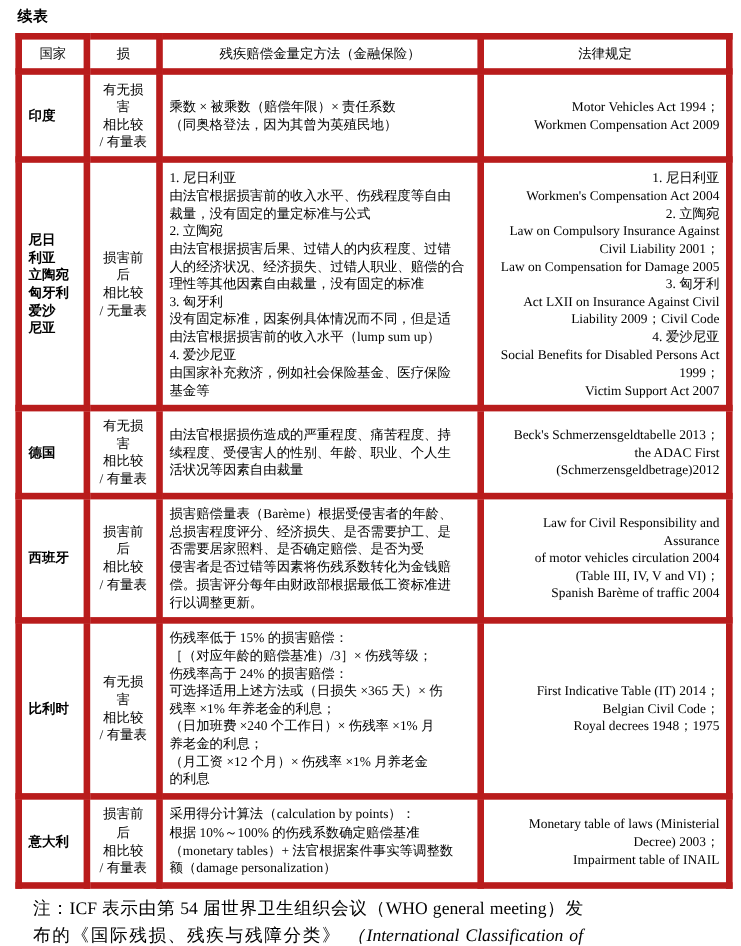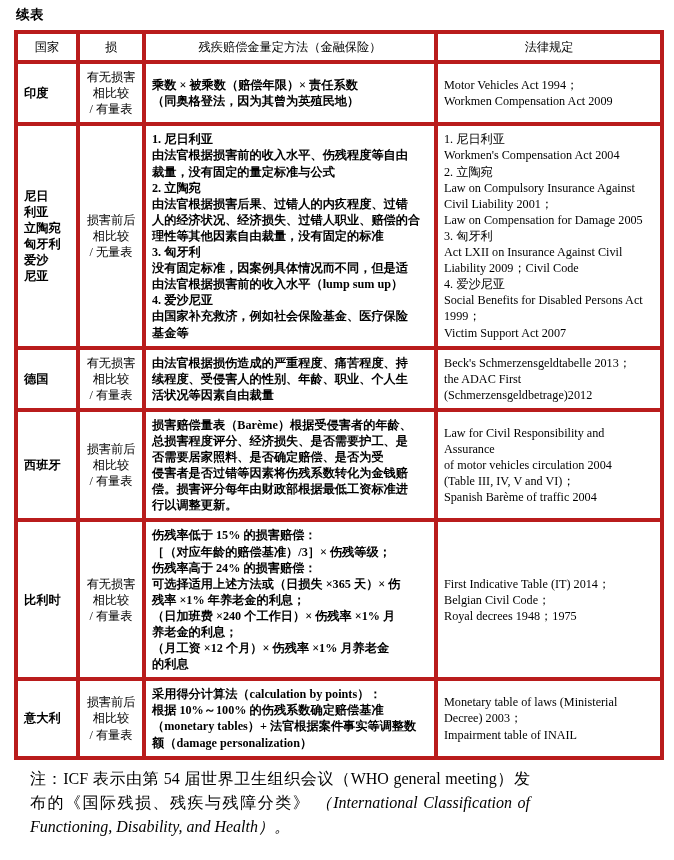--- a/index.html
+++ b/index.html
@@ -26,21 +26,21 @@
     font-weight: bold;
     margin: 0 0 6px 2px;
     letter-spacing: 0.5px;
   }
   table.main {
     border-collapse: collapse;
     width: 646px;
     table-layout: fixed;
   }
   table.main td, table.main th {
-    border: 4px solid #b91c1c;
+    border: 6px solid #b91c1c;
     vertical-align: middle;
     padding: 5px 6px;
     font-size: 12.2px;
     line-height: 1.32;
   }
   thead th {
     text-align: center;
     font-weight: normal;
     font-size: 12.6px;
     padding: 8px 4px;
@@ -57,24 +57,23 @@
   }
   td.def {
     text-align: center;
     vertical-align: middle;
     font-size: 11.6px;
     line-height: 1.45;
   }
   td.method {
     text-align: left;
     vertical-align: middle;
-    font-weight: bold;
   }
   td.law {
-    text-align: left;
+    text-align: right;
     vertical-align: middle;
     font-size: 12px;
   }
   .latin {
     font-family: "Liberation Serif", "DejaVu Serif", serif;
   }
   .cellline { display: block; }
   .country-multi {
     line-height: 2.55;
   }

